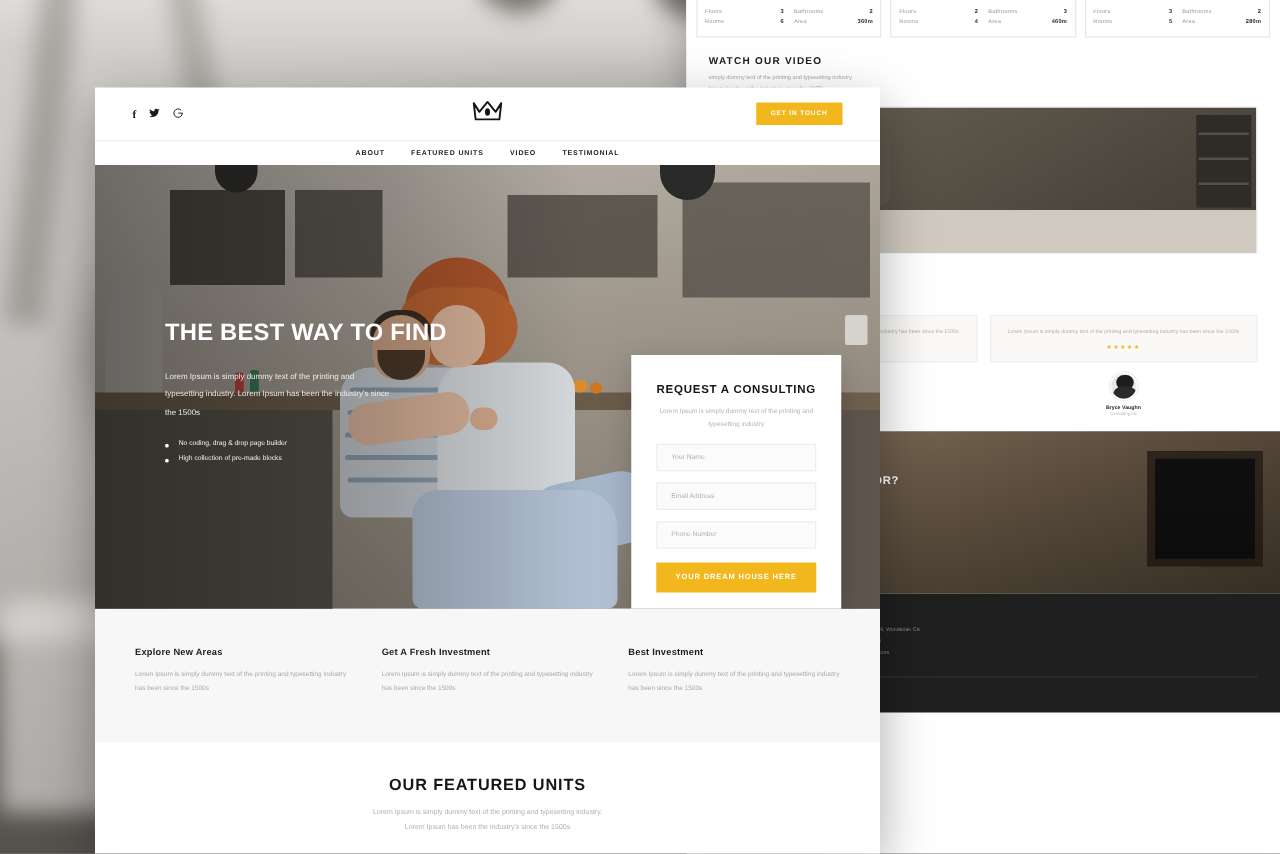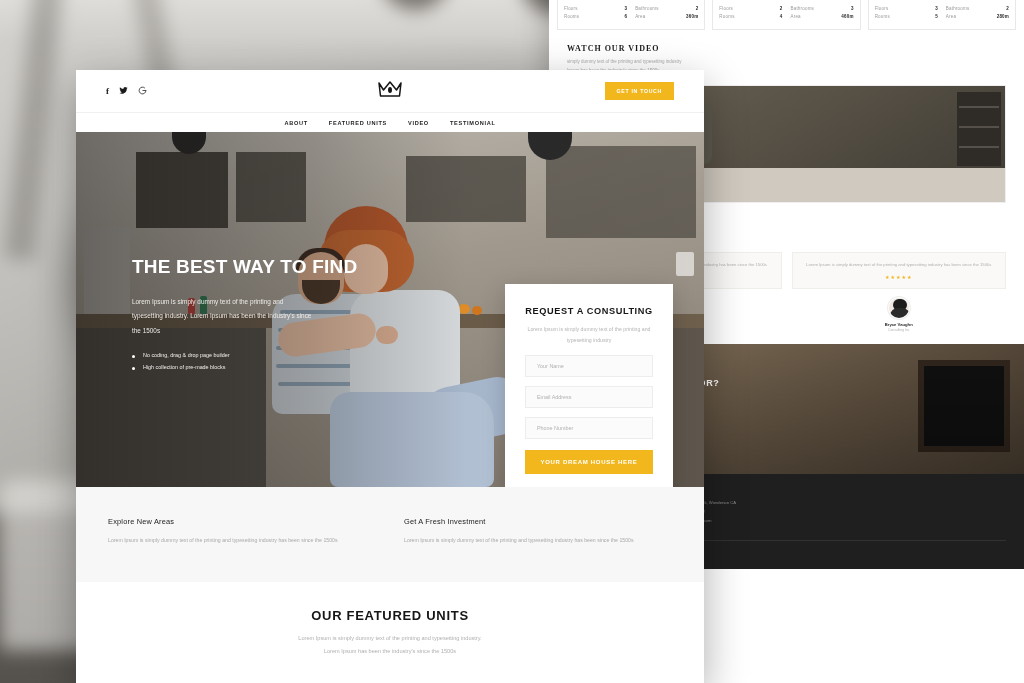--- a/index.html
+++ b/index.html
@@ -31,21 +31,21 @@
   }
   .bp-specs { display:flex; gap:7px; padding:0 8px; background:#fff; }
   .spec-card { flex:1; border:1px solid #e8e8e8; padding:7px 6px; background:#fff; }
   .spec-row { display:flex; justify-content:space-between; margin-bottom:3px; font-size:4.5px; letter-spacing:.2px; }
   .spec-row .k { color:#9a9a9a; }
   .spec-row .v { color:#2a2a2a; font-weight:bold; }
   .spec-col2 { display:flex; gap:8px; }
   .spec-col2 > div { flex:1; }
 
   .bp-sec { padding:14px 18px; }
-  .bp-h { font-size:8px; font-weight:bold; letter-spacing:1px; color:#1c1c1c; margin-bottom:5px;font-family:Liberation Serif, serif; }
+  .bp-h { font-size:8px; font-weight:bold; letter-spacing:1px; color:#1c1c1c; margin-bottom:5px; }
   .bp-p { font-size:4.5px; line-height:1.9; color:#aaa; }
   .bp-video {
     margin:8px 18px 0 18px; height:118px; position:relative; overflow:hidden;
     background:linear-gradient(150deg,#6b6355,#3e3a33);
     border:1px solid #efefef;
   }
   .vid-sofa { position:absolute; left:-6px; top:18px; width:150px; height:60px; background:#5d5a4f; border-radius:8px; }
   .vid-pillow{ position:absolute; left:34px; top:14px; width:30px; height:24px; background:#d7d36a; border-radius:5px; transform:rotate(-14deg); }
   .vid-pillow2{position:absolute; left:52px; top:20px; width:26px; height:22px; background:#c05a46; border-radius:5px; transform:rotate(12deg); }
   .vid-person{ position:absolute; left:18px; top:22px; width:26px; height:40px; background:#b9b2a6; border-radius:10px 10px 3px 3px;}
@@ -164,21 +164,21 @@
   .form-field { width:100%; border:1px solid #ededed; background:#fbfbfb; height:22px;
                 margin-top:9px; padding:0 11px; font-size:5.4px; color:#9b9b9b;
                 font-family:"Liberation Sans", sans-serif; }
   .form-field::placeholder{ color:#b1b1b1; }
   .form-btn { width:100%; margin-top:11px; height:24px; background:#f2b71d; border:0;
               color:#fff; font-size:6px; font-weight:bold; letter-spacing:.7px; cursor:pointer;
               font-family:"Liberation Sans", sans-serif; }
 
   .features { background:#f7f7f7; padding:30px 32px 36px; display:flex; gap:28px; }
   .feat { flex:1; }
-  .feat-h { font-size:7.4px; font-weight:normal; color:#1c1c1c; letter-spacing:.2px;}
+  .feat-h { font-size:7.4px; font-weight:bold; color:#1c1c1c; letter-spacing:.2px;}
   .feat-p { font-size:5.2px; color:#a9a9a9; line-height:2.2; margin-top:9px;}
 
   .featured { background:#fff; padding:26px 30px 0; text-align:center; }
   .featured-h { font-size:13px; font-weight:bold; letter-spacing:.7px; color:#161616; }
   .featured-p { font-size:5.6px; color:#b0b0b0; line-height:2.2; margin-top:9px; }
 </style>
 </head>
 <body>
 
 <div id="backdrop">
@@ -461,20 +461,24 @@
 
   <section class="features">
     <div class="feat">
       <div class="feat-h">Explore New Areas</div>
       <div class="feat-p">Lorem Ipsum is simply dummy text of the printing and typesetting industry has been since the 1500s</div>
     </div>
     <div class="feat">
       <div class="feat-h">Get A Fresh Investment</div>
       <div class="feat-p">Lorem Ipsum is simply dummy text of the printing and typesetting industry has been since the 1500s</div>
     </div>
+    <div class="feat">
+      <div class="feat-h">Best Investment</div>
+      <div class="feat-p">Lorem Ipsum is simply dummy text of the printing and typesetting industry has been since the 1500s</div>
+    </div>
   </section>
 
   <section class="featured">
     <div class="featured-h">OUR FEATURED UNITS</div>
     <div class="featured-p">Lorem Ipsum is simply dummy text of the printing and typesetting industry.</div>
     <div class="featured-p" style="margin-top:0;">Lorem Ipsum has been the industry's since the 1500s</div>
   </section>
 </div>
 
 </body></html>

